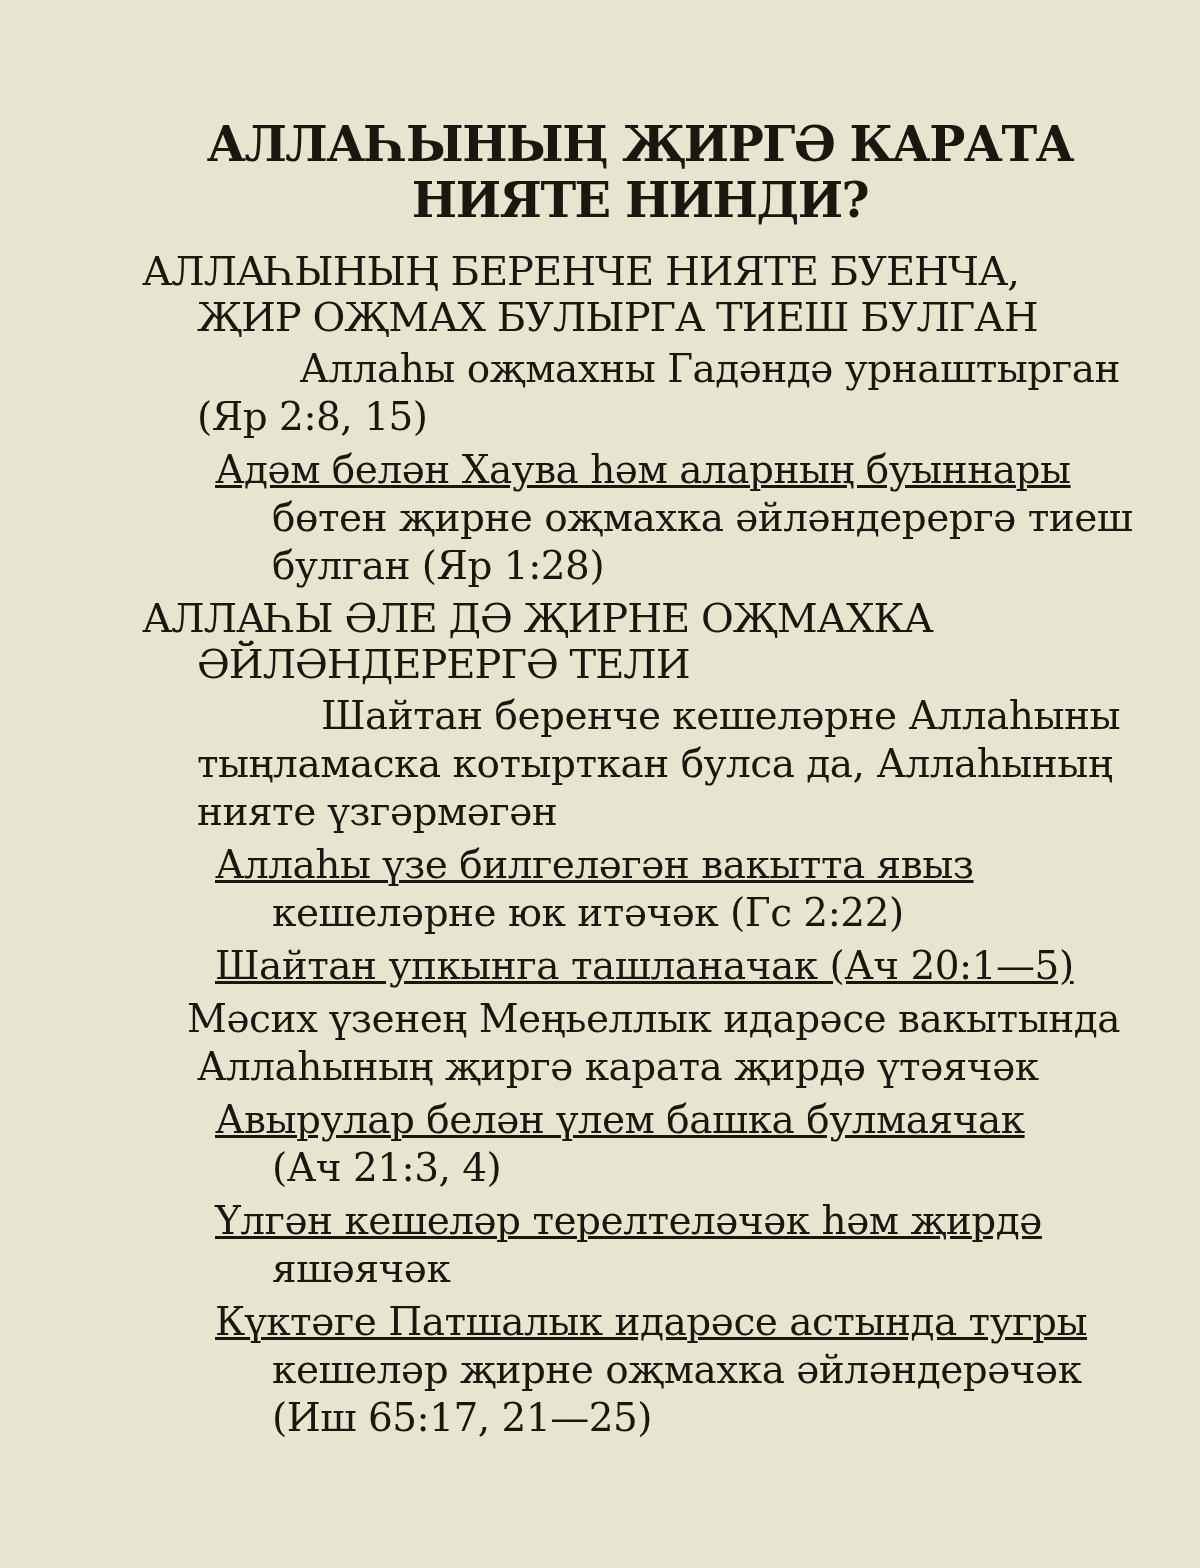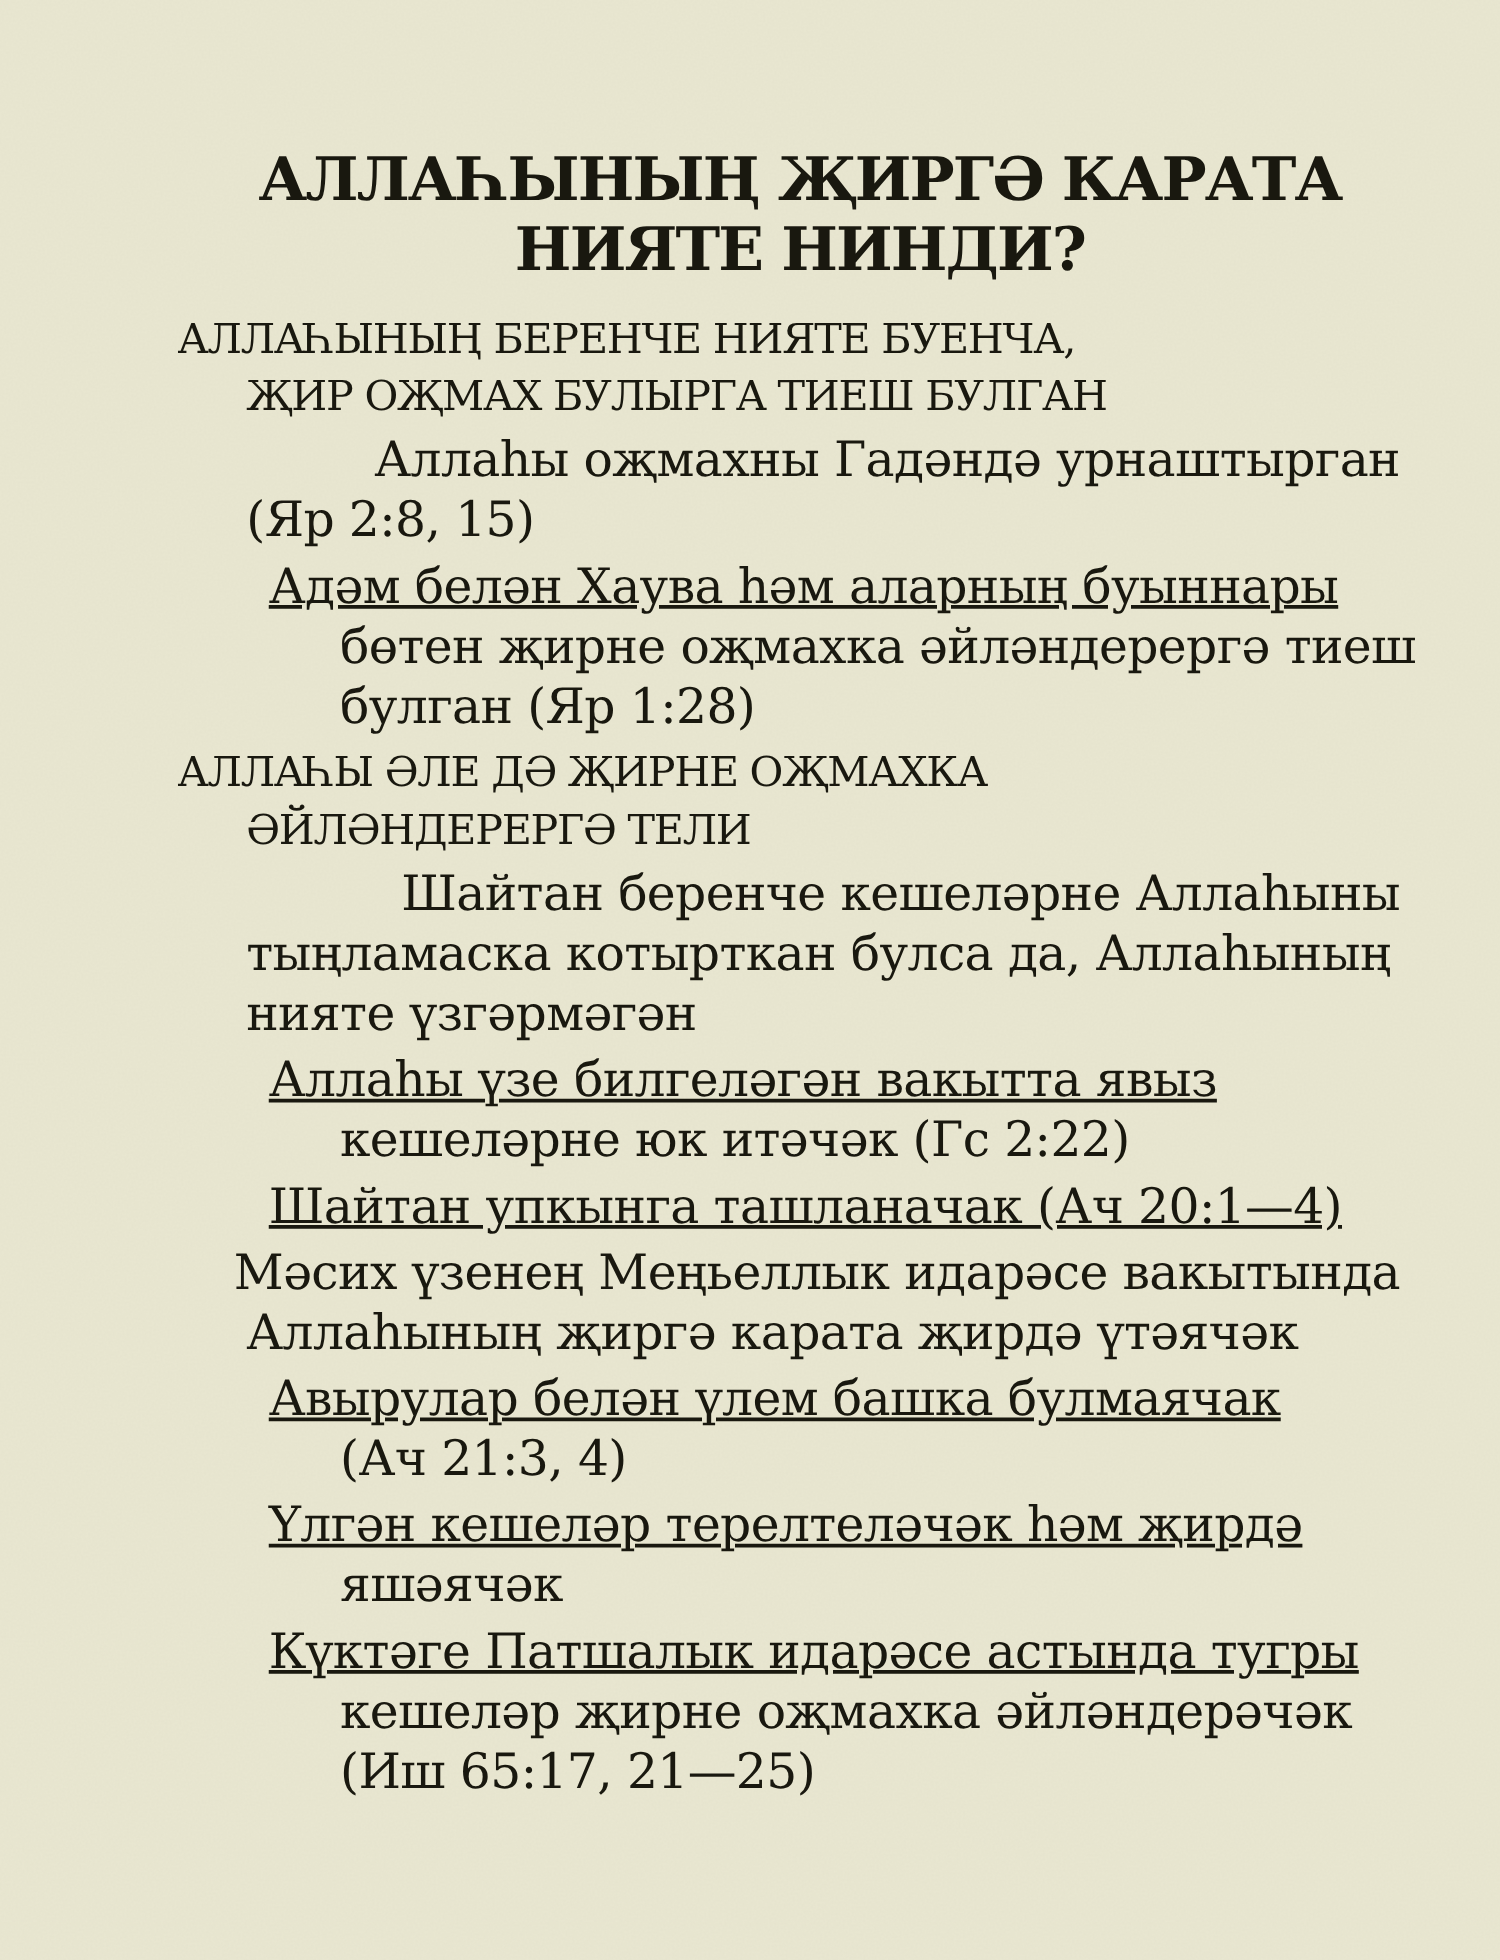--- a/index.html
+++ b/index.html
@@ -34,21 +34,21 @@
     font-weight: bold;
     font-size: 48px;
     line-height: 56px;
     letter-spacing: -1.5px;
     margin: 0 0 20px -62px;  
     padding-right: 0;
     width: 1120px;
   }
   
   .heading {
-    font-size: 33px;
+    font-size: 40px;
     line-height: 46px;
     letter-spacing: -1px;
     margin: 0 0 8px 0;
   }
   .heading .cont { margin-left: 55px; }
   .section-gap { margin-top: 24px; }
   
   .block { margin: 0 0 5px 0; }
   .lv1, .lv2 {
     font-size: 39px;
@@ -111,21 +111,21 @@
       <div class="ln cont">тыңламаска котырткан булса да, Аллаһының</div>
       <div class="ln cont">нияте үзгәрмәгән</div>
     </div>
 
     <div class="block lv2">
       <div class="ln first">Аллаһы үзе билгеләгән вакытта явыз</div>
       <div class="ln cont">кешеләрне юк итәчәк (Гс 2:22)</div>
     </div>
 
     <div class="block lv2">
-      <div class="ln first">Шайтан упкынга ташланачак (Ач 20:1—4)</div>
+      <div class="ln first">Шайтан упкынга ташланачак (Ач 20:1—5)</div>
     </div>
 
     <div class="block lv1">
       <div class="ln first">Мәсих үзенең Меңьеллык идарәсе вакытында</div>
       <div class="ln cont">Аллаһының җиргә карата җирдә үтәячәк</div>
     </div>
 
     <div class="block lv2">
       <div class="ln first">Авырулар белән үлем башка булмаячак</div>
       <div class="ln cont">(Ач 21:3, 4)</div>

